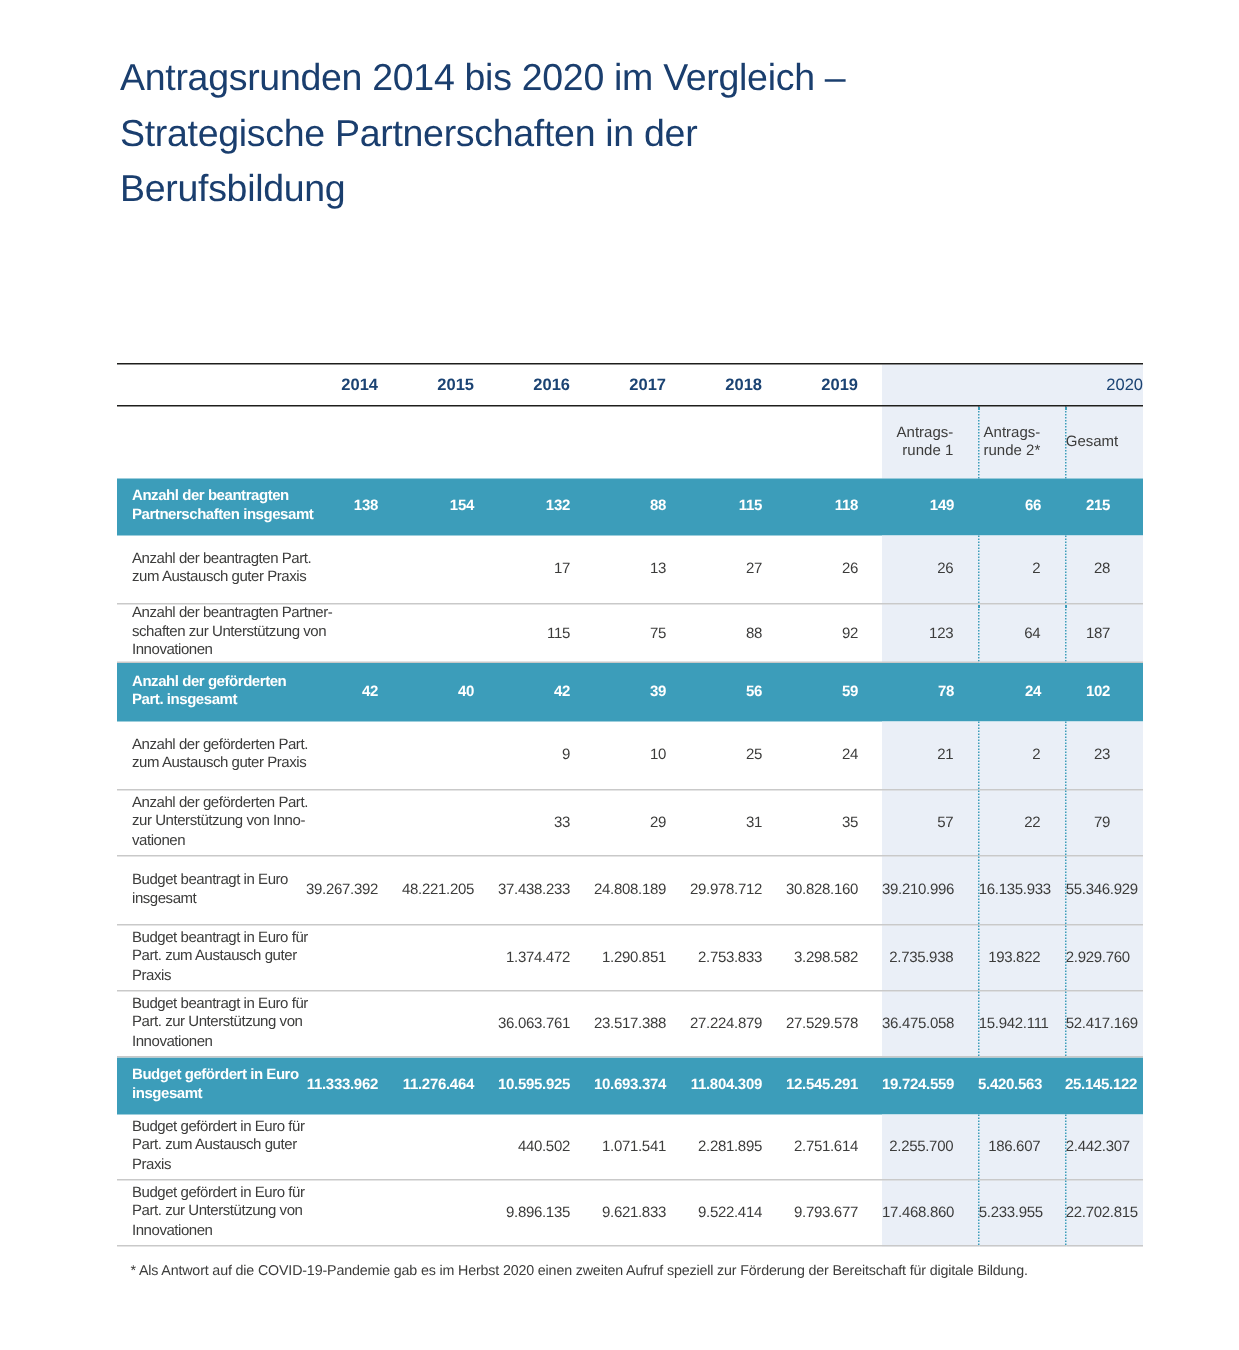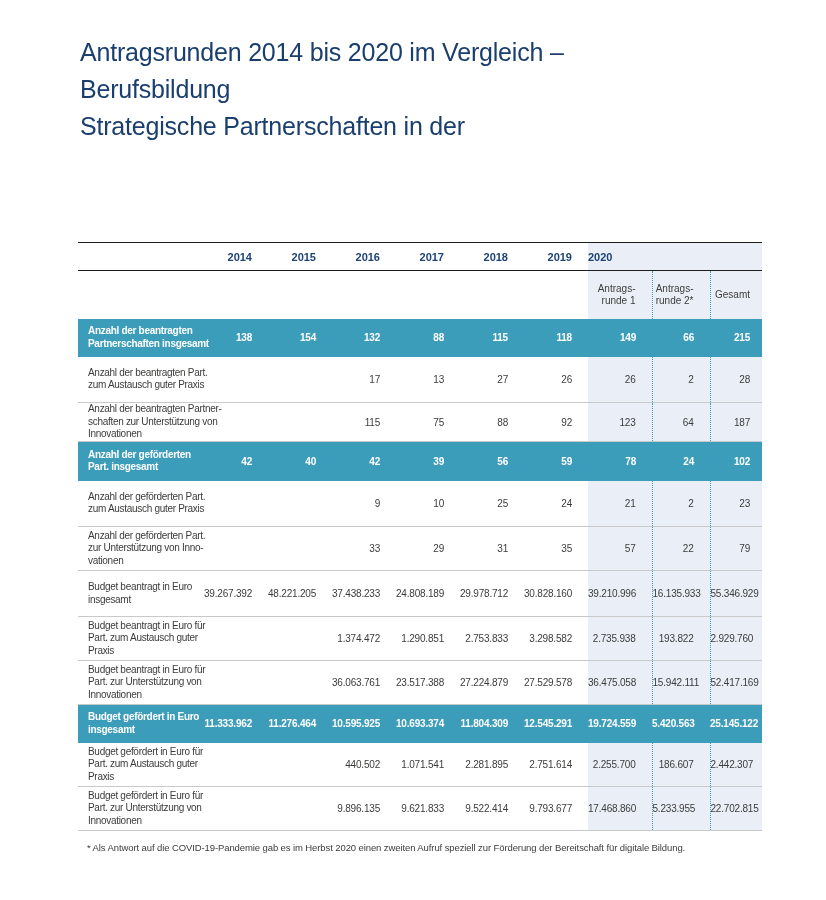--- a/index.html
+++ b/index.html
@@ -33,61 +33,61 @@
   tr.yearrow td{
     height:28px;
     border-top:1.5px solid var(--rule);
     border-bottom:1.5px solid var(--rule);
   }
   .yearcell{
     text-align:right;padding-right:16px;
     color:var(--yearnavy);font-weight:bold;font-size:11px;
   }
   .y2020{
-    text-align:left;background:var(--lightblue);
-    color:var(--yearnavy);font-weight:bold;font-size:11px;
+    text-align:right;background:var(--lightblue);
+    color:var(--yearnavy);font-weight:normal;font-size:11px;
   }
   tr.subhead td{height:48px;}
   .subcell{
     background:var(--lightblue);
     text-align:right;padding-right:16px;
     font-size:10px;line-height:12px;white-space:pre;
   }
   .labelcell{
     padding-left:10px;
     font-size:10px;line-height:12.5px;letter-spacing:-0.3px;
     white-space:pre;overflow:visible;
   }
   td.num{
     text-align:right;padding-right:16px;
     font-size:10px;letter-spacing:-0.2px;
   }
-  td.gesamt{padding-right:12px;}
+  td.gesamt{padding-right:22px;}
   .blue{background:var(--lightblue);}
   .dot{border-left:1px dotted var(--teal);}
   tr.data td{border-bottom:1px solid var(--rowline);}
   tr.hl td{
     background:var(--teal);
     color:#fff;font-weight:bold;
     border-bottom:none;
   }
   .footnote{
     position:absolute;left:87px;top:842px;width:680px;
     font-size:9.5px;color:var(--text);letter-spacing:-0.1px;
   }
 </style>
 </head>
 <body>
 
 <div class="page">
 
   <div class="title">
     <div>Antragsrunden 2014 bis 2020 im Vergleich –</div>
+    <div>Strategische Partnerschaften in der</div>
     <div>Berufsbildung</div>
-    <div>Strategische Partnerschaften in der</div>
   </div>
 
   <div class="tablewrap">
     <table>
       <colgroup>
         <col style="width:126px">
         <col style="width:64px">
           <col style="width:64px">
           <col style="width:64px">
         <col style="width:64px">

